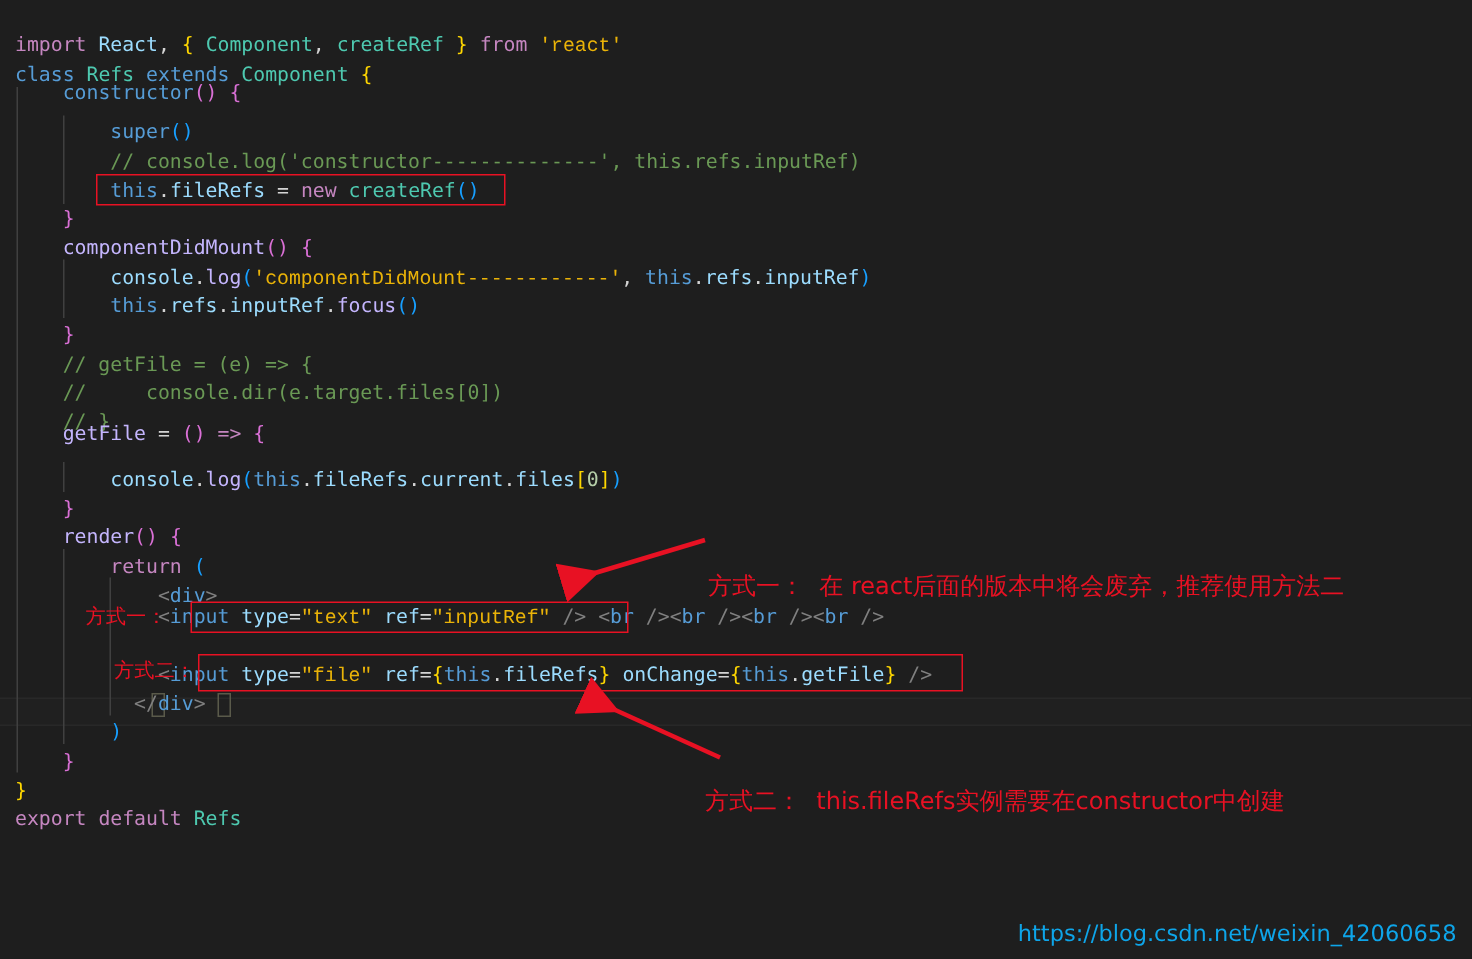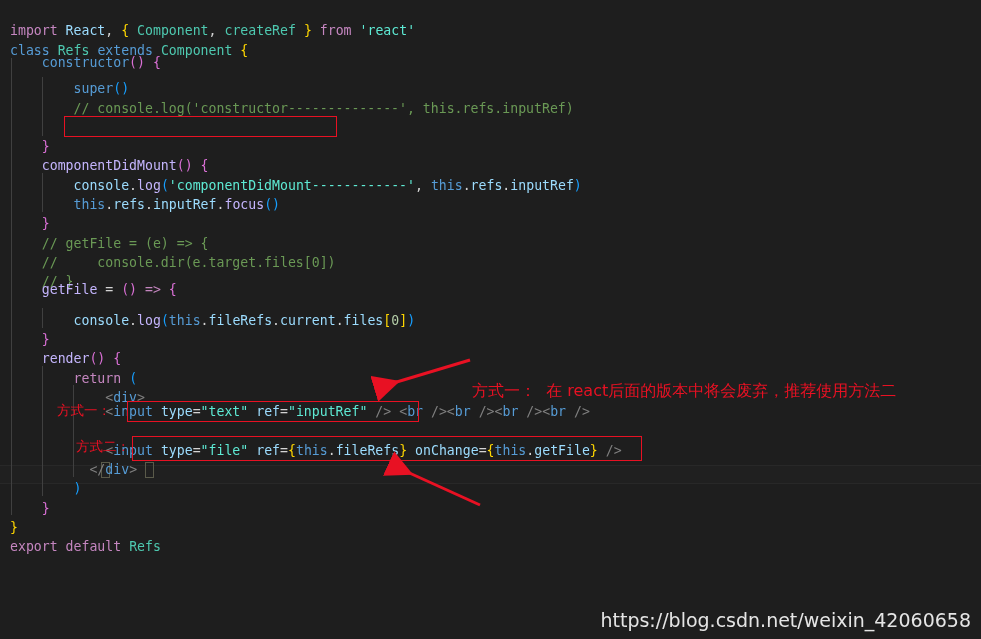--- a/index.html
+++ b/index.html
@@ -37,21 +37,21 @@
     color: #d4d4d4;
   }
 
   
   .cm   { color: #6a9955; }            
   .kw   { color: #c586c0; }            
   .kw2  { color: #569cd6; }            
   .type { color: #4ec9b0; }            
   .var  { color: #9cdcfe; }            
   .fn   { color: #c4b5fd; }            
-  .str  { color: #5eead4; }            
+  .str  { color: #eab308; font-family: Liberation Mono, monospace; }            
   .pun  { color: #d4d4d4; }            
   .br   { color: #ffd700; }            
   .br2  { color: #da70d6; }
   .br3  { color: #179fff; }
   .tag  { color: #569cd6; }            
   .attr { color: #9cdcfe; }            
   .num  { color: #b5cea8; }
 
   
   .guide {
@@ -109,23 +109,23 @@
     position: absolute;
     pointer-events: none;
     overflow: visible;
   }
 
   
   #watermark {
     position: absolute;
     right: 10px;
     bottom: 8px;
-    color: #e5e5e5;
+    color: #0ea5e9;
     font-family: "DejaVu Sans", "Liberation Sans", sans-serif;
-    font-size: 19px;
+    font-size: 15px;
     white-space: pre;
   }
 </style>
 </head>
 <body>
 
 <div id="screen">
 
   <div id="current-line" style="top: 465.2px; height: 19.3px;"></div>
 
@@ -145,20 +145,21 @@
     <div class="line" style="top:21.3px;"><span class="kw">import</span><span class="pun"> </span><span class="var">React</span><span class="pun">, </span><span class="br">{</span><span class="pun"> </span><span class="type">Component</span><span class="pun">, </span><span class="type">createRef</span><span class="pun"> </span><span class="br">}</span><span class="pun"> </span><span class="kw">from</span><span class="pun"> </span><span class="str">'react'</span></div>
 
     <div class="line" style="top:40.6px;"><span class="kw2">class</span><span class="pun"> </span><span class="type">Refs</span><span class="pun"> </span><span class="kw2">extends</span><span class="pun"> </span><span class="type">Component</span><span class="pun"> </span><span class="br">{</span></div>
 
     <div class="line" style="top:53px;"><span class="pun">    </span><span class="var" style="color:#569cd6;">constructor</span><span class="br2">()</span><span class="pun"> </span><span class="br2">{</span></div>
 
     <div class="line" style="top:79.2px;"><span class="pun">        </span><span class="var" style="color:#569cd6;">super</span><span class="br3">()</span></div>
 
     <div class="line" style="top:98.5px;"><span class="cm">        // console.log('constructor--------------', this.refs.inputRef)</span></div>
 
+    <div class="line" style="top:117.8px;"><span class="pun">        </span><span class="kw2">this</span><span class="pun">.</span><span class="var">fileRefs</span><span class="pun"> = </span><span class="kw">new</span><span class="pun"> </span><span class="type">createRef</span><span class="br3">()</span></div>
 
     <div class="line" style="top:137.1px;"><span class="br2">    }</span></div>
 
     <div class="line" style="top:156.4px;"><span class="pun">    </span><span class="fn">componentDidMount</span><span class="br2">()</span><span class="pun"> </span><span class="br2">{</span></div>
 
     <div class="line" style="top:175.7px;"><span class="pun">        </span><span class="var">console</span><span class="pun">.</span><span class="fn">log</span><span class="br3">(</span><span class="str">'componentDidMount------------'</span><span class="pun">, </span><span class="kw2">this</span><span class="pun">.</span><span class="var">refs</span><span class="pun">.</span><span class="var">inputRef</span><span class="br3">)</span></div>
 
     <div class="line" style="top:195px;"><span class="pun">        </span><span class="kw2">this</span><span class="pun">.</span><span class="var">refs</span><span class="pun">.</span><span class="var">inputRef</span><span class="pun">.</span><span class="fn">focus</span><span class="br3">()</span></div>
 
     <div class="line" style="top:214.3px;"><span class="br2">    }</span></div>
@@ -218,16 +219,17 @@
   <svg class="arrow-svg" width="110" height="55" style="left:388px; top:460px;">
     <defs>
       <marker id="ah2" markerWidth="9" markerHeight="9" refX="7" refY="4.5" orient="auto">
         <path d="M9,0 L9,9 L0,4.5 z" fill="#e81123"></path>
       </marker>
     </defs>
     <line x1="92" y1="45" x2="6" y2="6" stroke="#e81123" stroke-width="3" marker-end="url(#ah2)"></line>
   </svg>
 
   <span class="anno" style="left:472px; top:349px;">方式一：  在 react后面的版本中将会废弃，推荐使用方法二</span>
+  <span class="anno" style="left:470px; top:492px;">方式二：  this.fileRefs实例需要在constructor中创建</span>
 
   <div id="watermark">https://blog.csdn.net/weixin_42060658</div>
 
 </div>
 
 </body></html>

